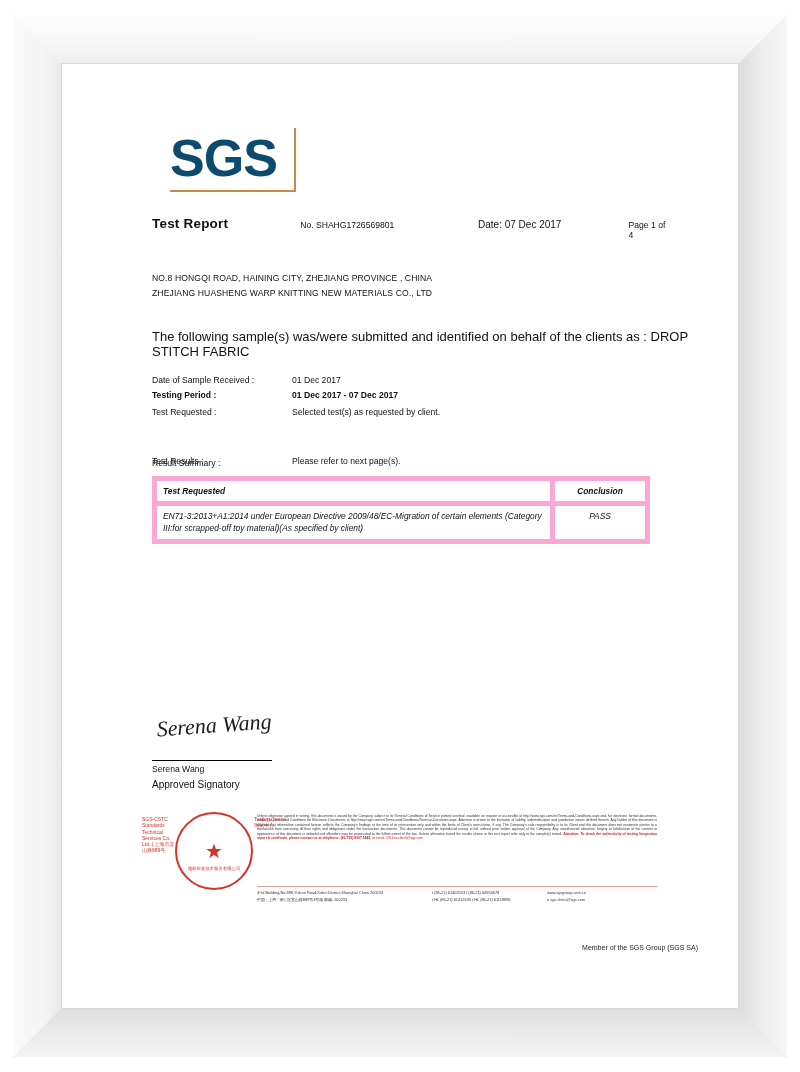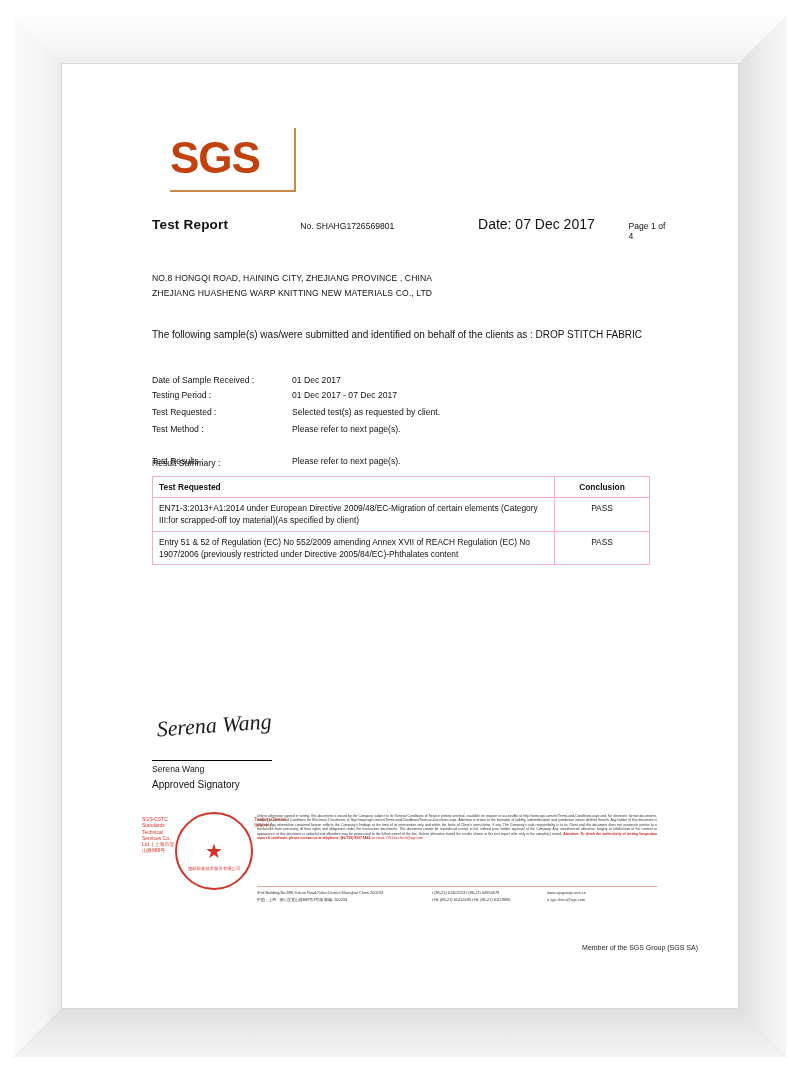--- a/index.html
+++ b/index.html
@@ -71,23 +71,23 @@
   }
 
   
   .logo-wrap {
     position: absolute; left: 108px; top: 68px;
     width: 130px; height: 62px;
   }
   .logo-text {
     font-family: "Liberation Sans", sans-serif;
     font-weight: bold;
-    font-size: 44px;
+    font-size: 52px;
     letter-spacing: -1px;
-    color: #c2410c;
+    color: #0c4a6e;
     line-height: 52px;
   }
   .logo-bar-v {
     position: absolute;
     right: 4px; top: -4px;
     width: 2px; height: 62px;
     background: #c88a4a;
   }
   .logo-bar-h {
     position: absolute;
@@ -99,63 +99,64 @@
   
   .hdr {
     position: absolute; left: 90px; top: 152px; width: 520px;
     display: flex; align-items: baseline;
   }
   .hdr-title {
     font-size: 13.5px; font-weight: bold; letter-spacing: .2px;
     width: 150px;
   }
   .hdr-no { font-size: 8.6px; width: 180px; }
-  .hdr-date { font-size: 14px; width: 120px; }
+  .hdr-date { font-size: 10px; width: 120px; }
   .hdr-page { font-size: 8.6px; margin-left: 32px; }
 
   .addr {
     position: absolute; left: 90px; width: 540px;
     font-size: 8.6px; letter-spacing: .1px;
   }
   .addr1 { top: 188px; margin-top: 36px; }
   .addr2 { top: 209px; }
 
   .submitline {
     position: absolute; left: 90px; top: 265px; width: 560px;
-    font-size: 10px;
+    font-size: 13px;
   }
 
   .kv {
     position: absolute; left: 90px; width: 560px;
     font-size: 8.6px;
   }
   .kv .k { display: inline-block; width: 140px; }
   .kv .v { display: inline-block; }
 
   .r0 { top: 288px; }
   .r1 { top: 311px; }
-  .r2 { top: 326px; }
+  .r2 { top: 326px; font-weight: bold; }
   .r3 { top: 343px; }
   .r4 { top: 360px; }
   .r5 { top: 377px; margin-top: 15px; }
   .r6 { top: 394px; }
 
   
   table.results {
     position: absolute;
     left: 90px; top: 412px;
     width: 498px;
     border-collapse: collapse;
     font-size: 8.4px;
   }
   table.results th, table.results td {
-    border: 1px solid #f9a8d4;
+    border: 5px solid #f9a8d4;
     padding: 4px 6px;
     vertical-align: top;
     line-height: 1.45;
+    font-style: italic;
   }
   table.results th {
     font-weight: bold;
     text-align: left;
     height: 20px;
   }
   table.results th.concl, table.results td.concl {
     text-align: center; width: 95px;
   }
 
@@ -273,47 +274,40 @@
     <div class="submitline">The following sample(s) was/were submitted and identified on behalf of the clients as : DROP STITCH FABRIC</div>
 
     <div class="kv r1">
       <span class="k">Date of Sample Received :</span><span class="v">01 Dec 2017</span>
     </div>
     <div class="kv r2">
       <span class="k">Testing Period :</span><span class="v">01 Dec 2017 - 07 Dec 2017</span>
     </div>
     <div class="kv r3">
       <span class="k">Test Requested :</span><span class="v">Selected test(s) as requested by client.</span>
-    </div>
-    <div class="kv r4">
-      <span class="k">Test Method :</span><span class="v">Please refer to next page(s).</span>
     </div>
     <div class="kv r5">
       <span class="k">Test Results :</span><span class="v">Please refer to next page(s).</span>
     </div>
     <div class="kv r6">
       <span class="k">Result Summary :</span><span class="v"></span>
     </div>
 
     <table class="results">
       <thead>
         <tr>
           <th>Test Requested</th>
           <th class="concl">Conclusion</th>
         </tr>
       </thead>
       <tbody>
         <tr>
           <td>EN71-3:2013+A1:2014 under European Directive 2009/48/EC-Migration of certain elements (Category III:for scrapped-off toy material)(As specified by client)</td>
           <td class="concl">PASS</td>
         </tr>
-        <tr>
-          <td>Entry 51 &amp; 52 of Regulation (EC) No 552/2009 amending Annex XVII of REACH Regulation (EC) No 1907/2006 (previously restricted under Directive 2005/84/EC)-Phthalates content</td>
-          <td class="concl">PASS</td>
-        </tr>
       </tbody>
     </table>
 
 
     <div class="signature">Serena Wang</div>
     <div class="sig-line"></div>
     <div class="sig-name">Serena Wang</div>
     <div class="sig-role">Approved Signatory</div>
 
     <div class="stamp">

